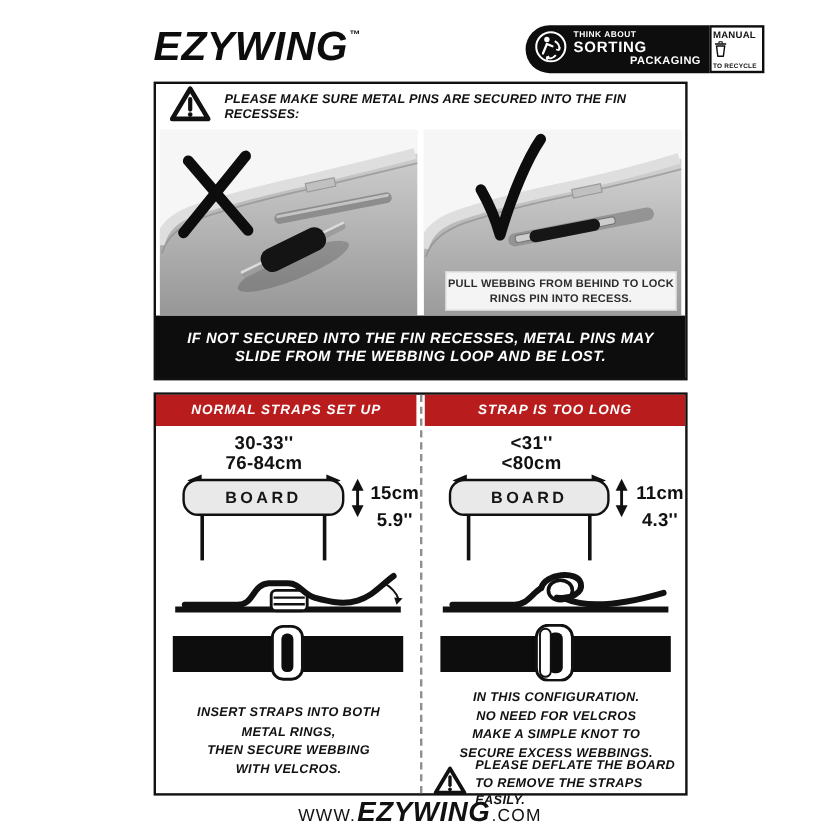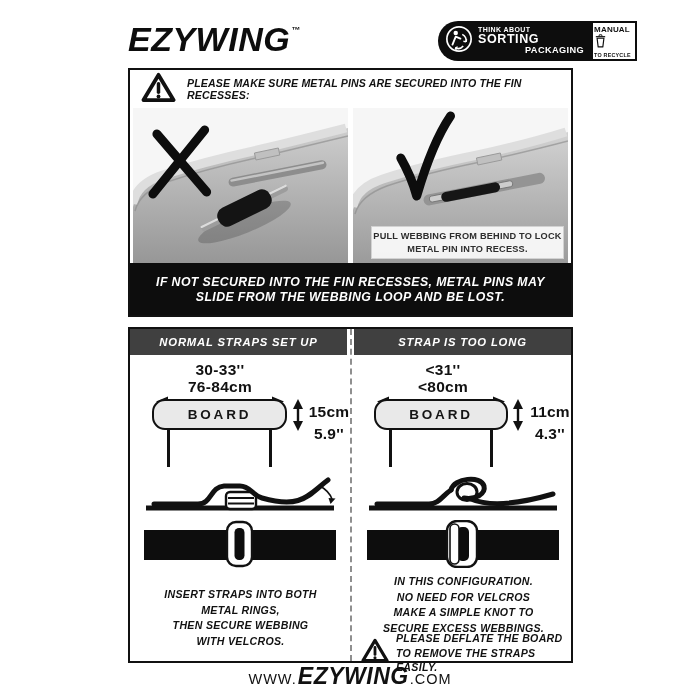--- a/index.html
+++ b/index.html
@@ -27,21 +27,21 @@
   .photo { position:relative; flex:1; overflow:hidden; background:#f6f6f6; }
   .photo svg { display:block; width:100%; height:100%; }
   .caption { position:absolute; left:18px; right:4px; bottom:4px; background:rgba(255,255,255,0.88); border:1px solid #d2d2d2; text-align:center; padding:3px 1px; }
   .caption div { font-size:9.2px; font-weight:bold; color:#2d2d2d; letter-spacing:0.2px; line-height:1.35; }
   .sec1-bar { position:absolute; left:0; right:0; bottom:0; height:52px; background:#0d0d0d; color:#fff; display:flex; flex-direction:column; align-items:center; justify-content:center; gap:1px; }
   .sec1-bar div { font-size:12.3px; font-weight:bold; font-style:italic; letter-spacing:0.4px; }
 
   
   .sec2 { position:absolute; left:128px; top:327px; width:445px; height:336px; border:2px solid #111; box-sizing:border-box; background:#fff; }
   .sec2-headers { display:flex; gap:7px; }
-  .hdr { flex:1; background:#404040; color:#fff; height:26px; display:flex; align-items:center; justify-content:center; font-size:11.3px; font-weight:bold; font-style:italic; letter-spacing:0.8px; }
+  .hdr { flex:1; background:#b91c1c; color:#fff; height:26px; display:flex; align-items:center; justify-content:center; font-size:11.3px; font-weight:bold; font-style:italic; letter-spacing:0.8px; }
   .divider { position:absolute; left:50%; top:0; bottom:0; width:0; border-left:2px dashed #8f8f8f; transform:translateX(-1px); z-index:3; }
   .col { position:absolute; top:26px; width:221px; height:306px; }
   .col-left { left:0; }
   .col-right { left:223px; }
   .dims { position:absolute; top:6px; left:0; width:180px; text-align:center; font-size:15.5px; font-weight:bold; line-height:17px; letter-spacing:0.3px; }
   .harrow { position:absolute; top:39px; left:26px; }
   .col-right .harrow { left:24px; }
   .board { position:absolute; top:44px; left:22px; width:135px; height:31px; box-sizing:border-box; border:2.5px solid #111; border-radius:13px; background:#e9e9e9; display:flex; align-items:center; justify-content:center; font-size:13.5px; font-weight:bold; letter-spacing:2.8px; color:#151515; }
   .col-right .board { left:21px; width:134px; }
   .varrow { position:absolute; top:44px; left:161px; }
@@ -169,21 +169,21 @@
           <g transform="rotate(-11 130 82)">
             <rect x="70" y="76" width="124" height="11" rx="5.5" fill="#949494"></rect>
             <rect x="76" y="78.2" width="15" height="6" rx="2.5" fill="#cdcdcd" stroke="#6f6f6f" stroke-width="0.8"></rect>
             <rect x="146" y="78.2" width="15" height="6" rx="2.5" fill="#cdcdcd" stroke="#6f6f6f" stroke-width="0.8"></rect>
             <rect x="88" y="76.8" width="60" height="10" rx="5" fill="#161616"></rect>
           </g>
           <path d="M 48,50 C 56,64 61,77 64,88 C 74,54 87,24 98,8" fill="none" stroke="#0d0d0d" stroke-width="9" stroke-linecap="round" stroke-linejoin="round"></path>
         </svg>
         <div class="caption">
           <div>PULL WEBBING FROM BEHIND TO LOCK</div>
-          <div>METAL PIN INTO RECESS.</div>
+          <div>RINGS PIN INTO RECESS.</div>
         </div>
       </div>
     </div>
 
     <div class="sec1-bar">
       <div>IF NOT SECURED INTO THE FIN RECESSES, METAL PINS MAY</div>
       <div>SLIDE FROM THE WEBBING LOOP AND BE LOST.</div>
     </div>
   </div>
 

